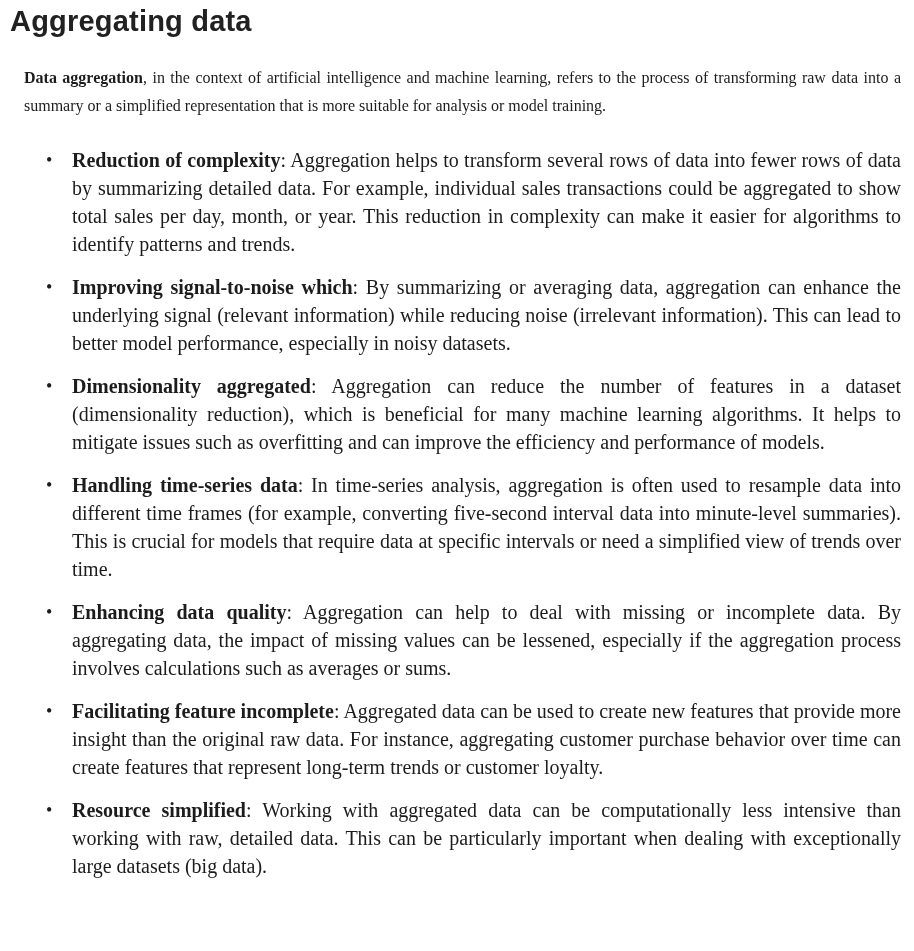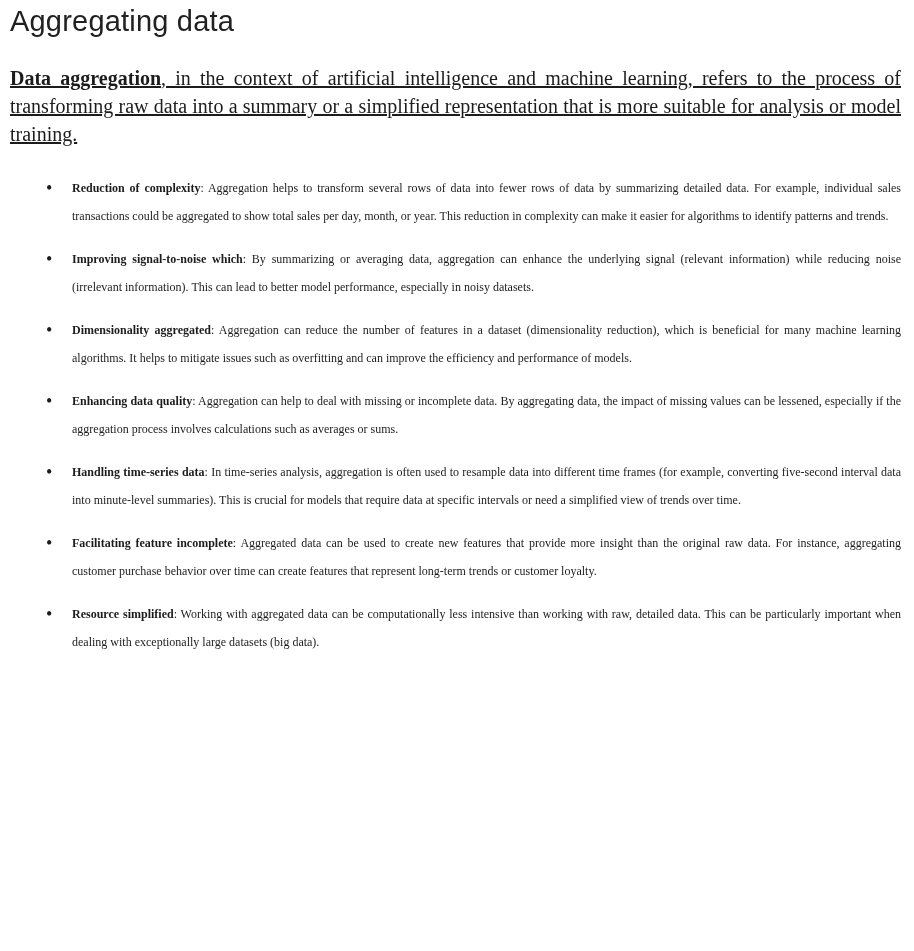--- a/index.html
+++ b/index.html
@@ -16,44 +16,43 @@
   }
   .page {
     box-sizing: border-box;
     width: 914px;
     padding: 2px 13px 0 10px;
   }
   h1.page-title {
     font-family: "Liberation Sans", sans-serif;
     font-size: 29px;
     line-height: 1.1;
-    font-weight: 400;
+    font-weight: 700;
     color: #212121;
     letter-spacing: 0.2px;
     margin: 4px 0 26px 0;
   }
   p.body-para {
-    font-size: 20px;
+    font-size: 16px;
     line-height: 28px;
     text-align: justify;
-    margin: 0 0 20px 0;
-    text-decoration: underline;
+    margin: 0 0 20px 14px;
   }
   b.lead-term, span.bullet-term {
     font-weight: 700;
   }
   ul.reason-list {
     list-style: none;
     margin: 26px 0 0 0;
     padding: 0 0 0 36px;
   }
   ul.reason-list li {
     position: relative;
     padding-left: 26px;
-    font-size: 12px;
+    font-size: 20px;
     line-height: 28px;
     text-align: justify;
     margin: 12px 0 15px 0;
   }
   ul.reason-list li::before {
     content: "\2022";
     position: absolute;
     left: 0;
     top: 0;
     font-size: 18px;
@@ -68,19 +67,19 @@
 
   <h1 class="page-title">Aggregating data</h1>
 
   <p class="body-para"><b class="lead-term">Data aggregation</b><span>, in the context of artificial intelligence and machine learning, refers to the process of transforming raw data into a summary or a simplified representation that is more suitable for analysis or model training.</span></p>
 
 
   <ul class="reason-list">
     <li><span class="bullet-term">Reduction of complexity</span><span>: Aggregation helps to transform several rows of data into fewer rows of data by summarizing detailed data. For example, individual sales transactions could be aggregated to show total sales per day, month, or year. This reduction in complexity can make it easier for algorithms to identify patterns and trends.</span></li>
     <li><span class="bullet-term">Improving signal-to-noise which</span><span>: By summarizing or averaging data, aggregation can enhance the underlying signal (relevant information) while reducing noise (irrelevant information). This can lead to better model performance, especially in noisy datasets.</span></li>
     <li><span class="bullet-term">Dimensionality aggregated</span><span>: Aggregation can reduce the number of features in a dataset (dimensionality reduction), which is beneficial for many machine learning algorithms. It helps to mitigate issues such as overfitting and can improve the efficiency and performance of models.</span></li>
+    <li><span class="bullet-term">Handling time-series data</span><span>: In time-series analysis, aggregation is often used to resample data into different time frames (for example, converting five-second interval data into minute-level summaries). This is crucial for models that require data at specific intervals or need a simplified view of trends over time.</span></li>
     <li><span class="bullet-term">Enhancing data quality</span><span>: Aggregation can help to deal with missing or incomplete data. By aggregating data, the impact of missing values can be lessened, especially if the aggregation process involves calculations such as averages or sums.</span></li>
-    <li><span class="bullet-term">Handling time-series data</span><span>: In time-series analysis, aggregation is often used to resample data into different time frames (for example, converting five-second interval data into minute-level summaries). This is crucial for models that require data at specific intervals or need a simplified view of trends over time.</span></li>
     <li><span class="bullet-term">Facilitating feature incomplete</span><span>: Aggregated data can be used to create new features that provide more insight than the original raw data. For instance, aggregating customer purchase behavior over time can create features that represent long-term trends or customer loyalty.</span></li>
     <li><span class="bullet-term">Resource simplified</span><span>: Working with aggregated data can be computationally less intensive than working with raw, detailed data. This can be particularly important when dealing with exceptionally large datasets (big data).</span></li>
   </ul>
 
 </div>
 
 </body></html>

